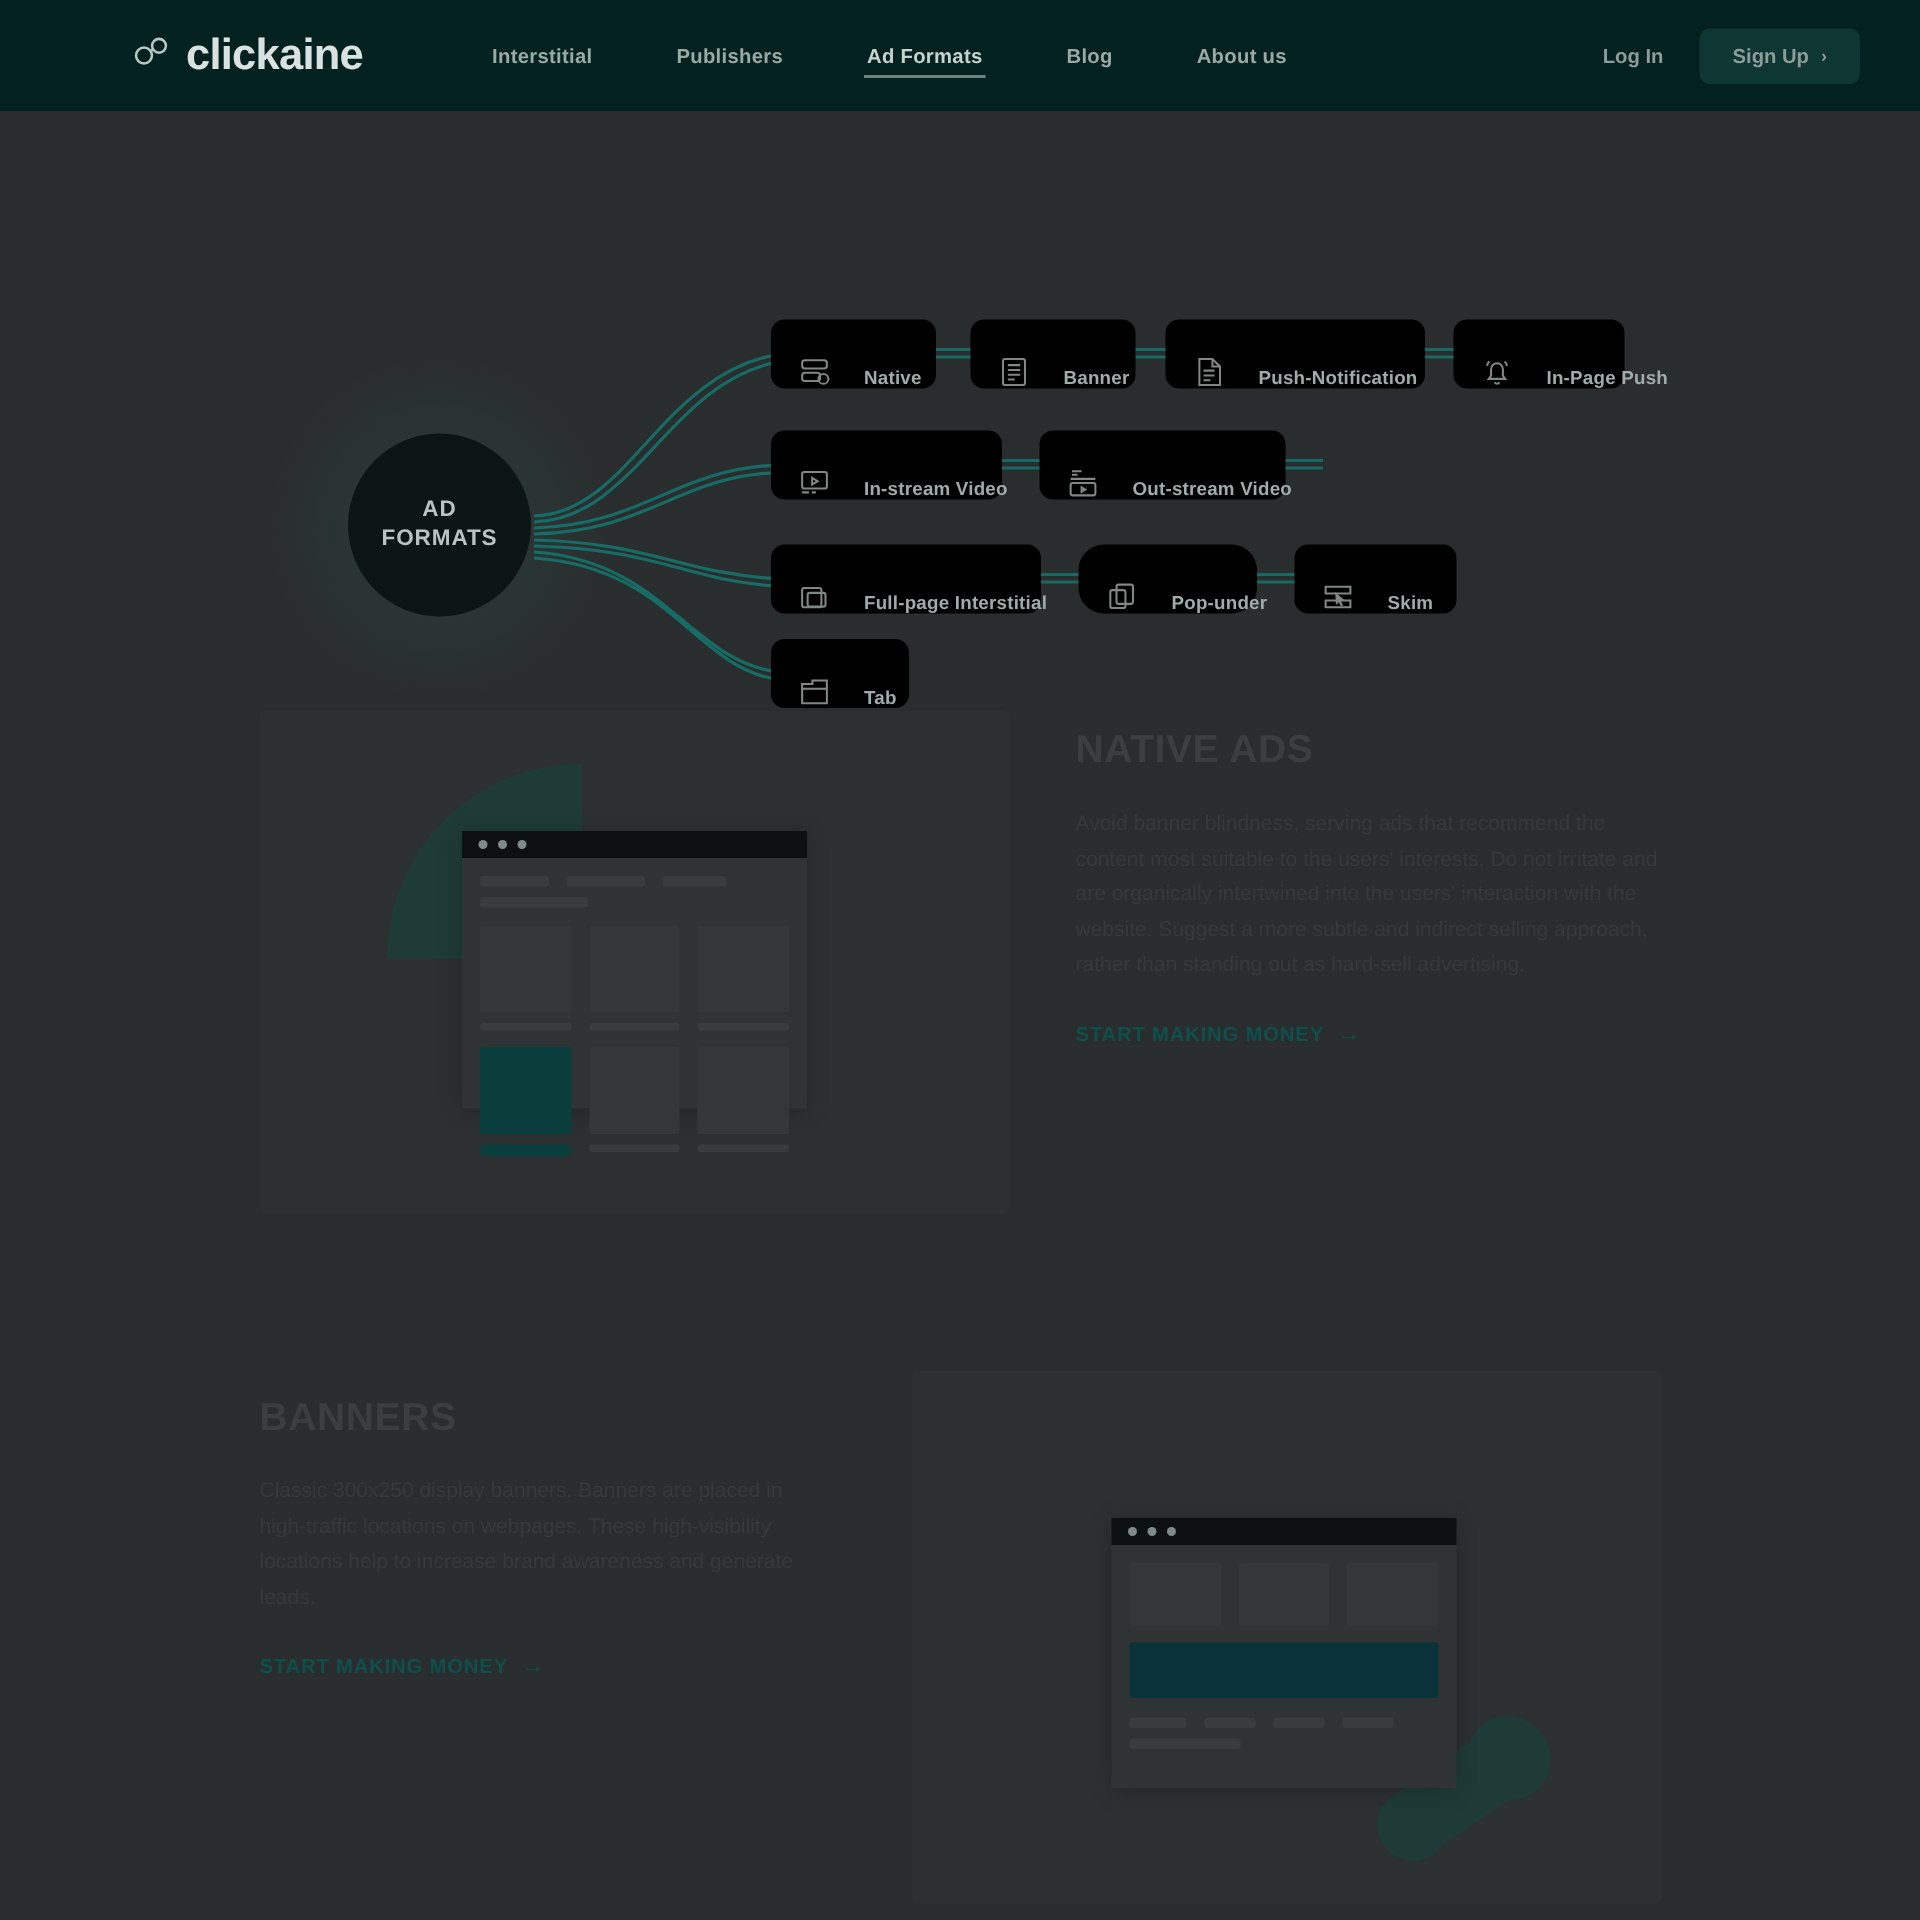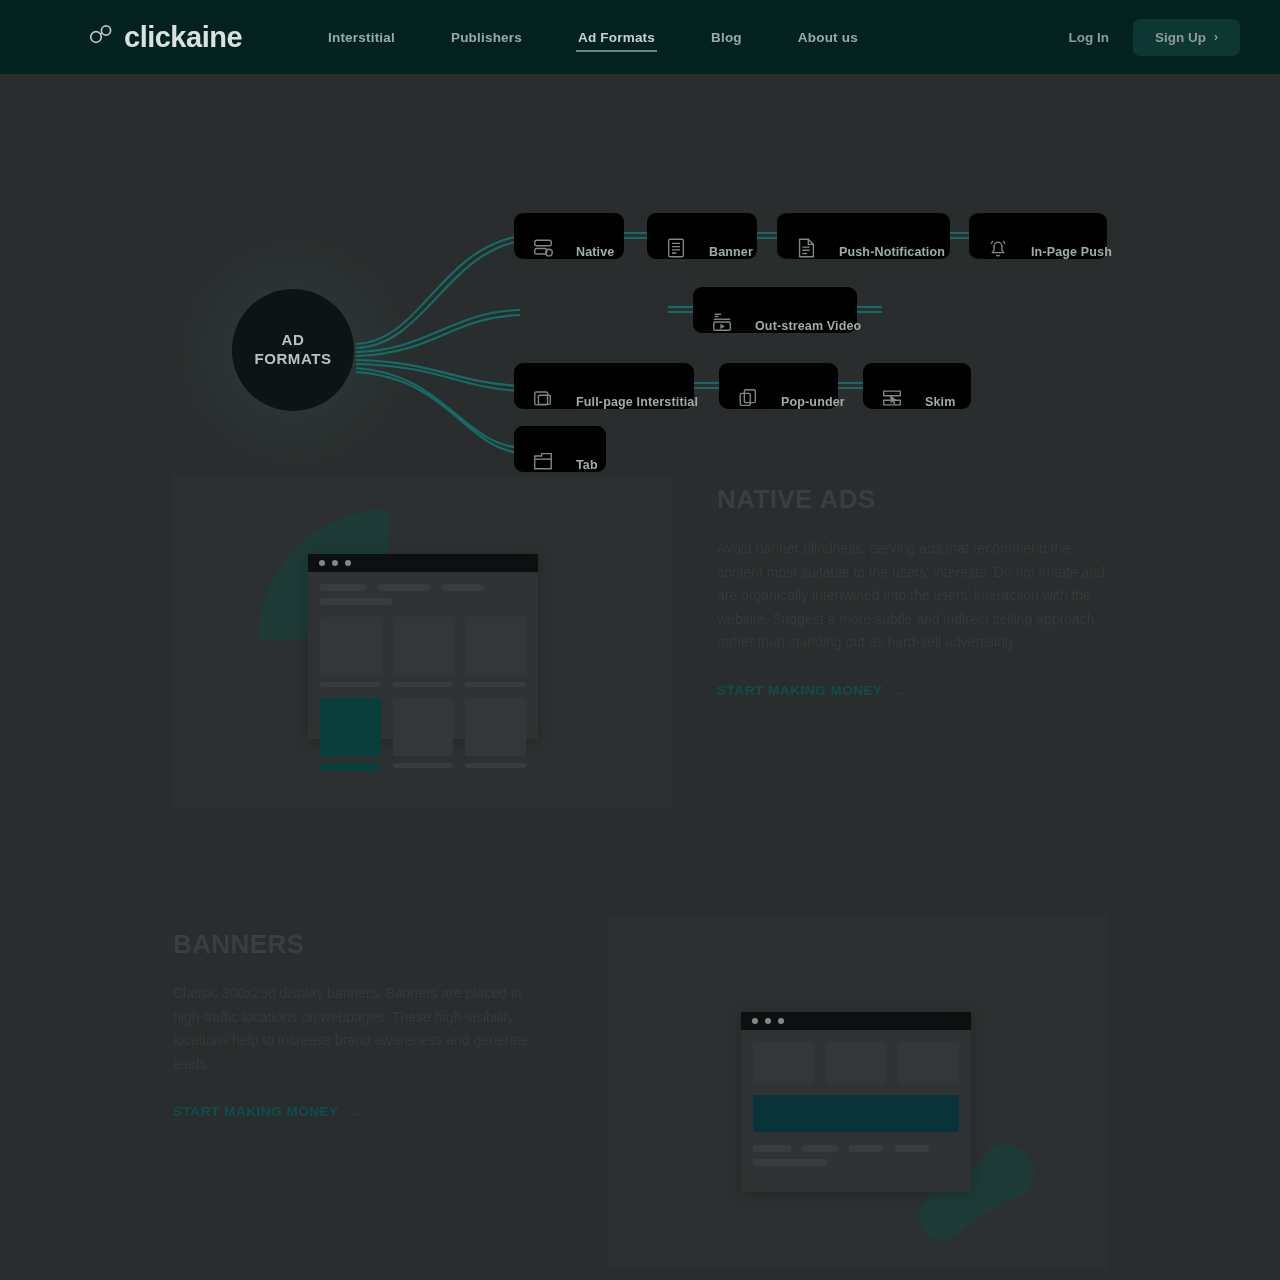--- a/index.html
+++ b/index.html
@@ -223,50 +223,58 @@
 
   <div class="fmt" style="left:777px;top:139px;width:173px;">
     <svg class="ico" viewBox="0 0 24 24" fill="none" stroke="#cfdbd9" stroke-width="1.5">
       <path d="M5 2.5h9.5L20 8v13.5H5z"></path>
         <path d="M14.5 2.5V8H20"></path>
       <path d="M8 11h8M8 14.5h8M8 18h5"></path>
     </svg>
     <span class="lbl">Push-Notification</span>
   </div>
 
-  <div class="fmt" style="left:969px;top:139px;width:138px;">
+  <div class="fmt" style="left:969px;top:139px;width:114px;">
     <svg class="ico" viewBox="0 0 24 24" fill="none" stroke="#cfdbd9" stroke-width="1.5">
       <path d="M6 17h12l-1.7-2.4V10a4.3 4.3 0 0 0-8.6 0v4.6z"></path>
       <path d="M10.3 19.5a1.9 1.9 0 0 0 3.4 0"></path>
       <path d="M17.6 4.4a6 6 0 0 1 1.7 3M6.4 4.4a6 6 0 0 0-1.7 3"></path>
     </svg>
     <span class="lbl">In-Page Push</span>
   </div>
 
+  <div class="fmt" style="left:514px;top:213px;width:154px;">
+    <svg class="ico" viewBox="0 0 24 24" fill="none" stroke="#cfdbd9" stroke-width="1.5">
+      <rect x="3" y="4" width="18" height="12" rx="1.5"></rect>
+      <path d="M10.3 8.3l4 2.4-4 2.4z"></path>
+        <path d="M3 18.8h5M10 18.8h3"></path>
+    </svg>
+    <span class="lbl">In-stream Video</span>
+  </div>
 
   <div class="fmt" style="left:693px;top:213px;width:164px;">
     <svg class="ico" viewBox="0 0 24 24" fill="none" stroke="#cfdbd9" stroke-width="1.5">
       <path d="M4 3.5h7M4 6h4"></path>
         <path d="M3 9h18"></path>
       <rect x="3" y="12" width="18" height="9" rx="1.5"></rect>
       <path d="M11 15.2l2.6 1.6-2.6 1.6z"></path>
     </svg>
     <span class="lbl">Out-stream Video</span>
   </div>
 
 
   <div class="fmt" style="left:514px;top:289px;width:180px;">
     <svg class="ico" viewBox="0 0 24 24" fill="none" stroke="#cfdbd9" stroke-width="1.5">
       <rect x="3" y="5.5" width="14" height="14" rx="1.5"></rect>
       <rect x="7" y="9" width="13" height="10" rx="1.5"></rect>
     </svg>
     <span class="lbl">Full-page Interstitial</span>
   </div>
 
-  <div class="fmt" style="left:719px;top:289px;width:119px;">
+  <div class="fmt" style="left:719px;top:289px;width:119px;border-radius:17px;">
     <svg class="ico" viewBox="0 0 24 24" fill="none" stroke="#cfdbd9" stroke-width="1.5">
       <rect x="8" y="3" width="12" height="14" rx="1.5"></rect>
       <rect x="3.5" y="7" width="11" height="13" rx="1.5"></rect>
     </svg>
     <span class="lbl">Pop-under</span>
   </div>
 
   <div class="fmt" style="left:863px;top:289px;width:108px;">
     <svg class="ico" viewBox="0 0 24 24" fill="none" stroke="#cfdbd9" stroke-width="1.5">
       <path d="M3 4.5h18v5H3z"></path>

